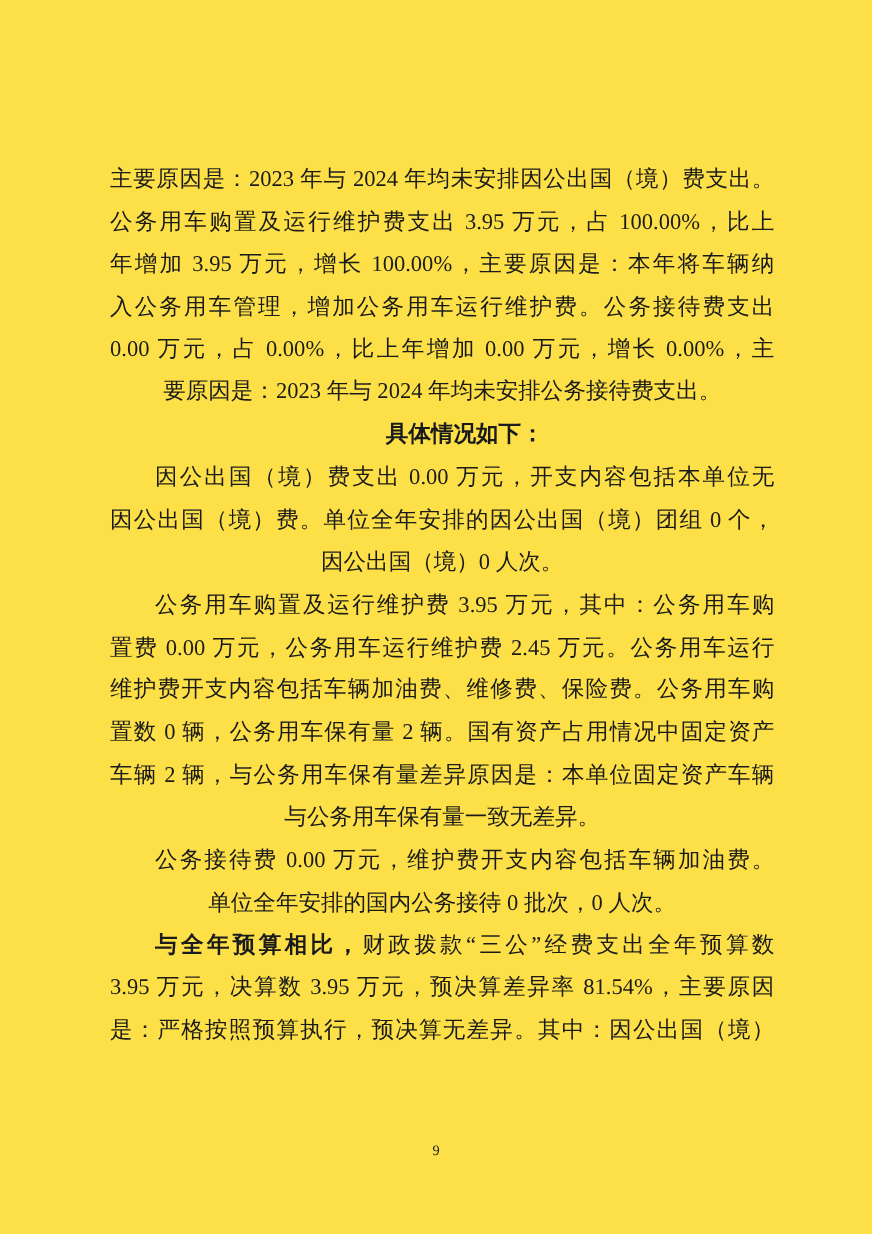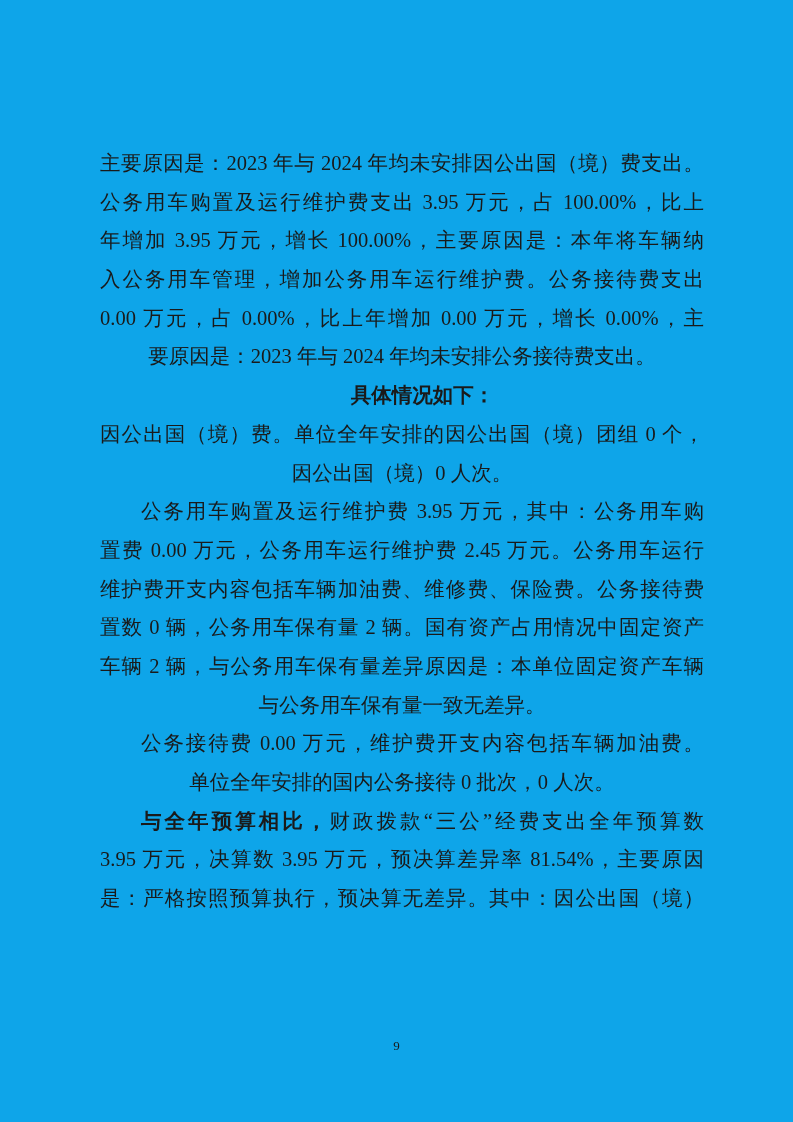--- a/index.html
+++ b/index.html
@@ -11,21 +11,21 @@
     width: 793px;
     height: 1122px;
     position: relative;
     font-family: "Liberation Serif", "DejaVu Serif", serif;
     color: #1a1a1a;
     overflow: hidden;
   }
   .page {
     position: absolute;
     inset: 0;
-    background: #0ea5e9;
+    background: #fde047;
     font-family: Liberation Serif, serif;
   }
   .text-block {
     position: absolute;
     left: 100px;
     top: 144px;
     width: 604px;
   }
   .line {
     height: 38.7px;
@@ -63,25 +63,26 @@
 
 <div class="page">
   <div class="text-block">
       <div class="line fill"><span class="seg">主要原因是：2023 年与 2024 年均未安排因公出国（境）费支出。</span></div>
       <div class="line fill"><span class="seg">公务用车购置及运行维护费支出 3.95 万元，占 100.00%，比上</span></div>
       <div class="line fill"><span class="seg">年增加 3.95 万元，增长 100.00%，主要原因是：本年将车辆纳</span></div>
       <div class="line fill"><span class="seg">入公务用车管理，增加公务用车运行维护费。公务接待费支出</span></div>
       <div class="line fill"><span class="seg">0.00 万元，占 0.00%，比上年增加 0.00 万元，增长 0.00%，主</span></div>
       <div class="line"><span class="seg">要原因是：2023 年与 2024 年均未安排公务接待费支出。</span></div>
       <div class="line indent"><span class="seg bold">具体情况如下：</span></div>
+      <div class="line indent fill"><span class="seg">因公出国（境）费支出 0.00 万元，开支内容包括本单位无</span></div>
       <div class="line fill"><span class="seg">因公出国（境）费。单位全年安排的因公出国（境）团组 0 个，</span></div>
       <div class="line"><span class="seg">因公出国（境）0 人次。</span></div>
       <div class="line indent fill"><span class="seg">公务用车购置及运行维护费 3.95 万元，其中：公务用车购</span></div>
       <div class="line fill"><span class="seg">置费 0.00 万元，公务用车运行维护费 2.45 万元。公务用车运行</span></div>
-      <div class="line fill"><span class="seg">维护费开支内容包括车辆加油费、维修费、保险费。公务接待费</span></div>
+      <div class="line fill"><span class="seg">维护费开支内容包括车辆加油费、维修费、保险费。公务用车购</span></div>
       <div class="line fill"><span class="seg">置数 0 辆，公务用车保有量 2 辆。国有资产占用情况中固定资产</span></div>
       <div class="line fill"><span class="seg">车辆 2 辆，与公务用车保有量差异原因是：本单位固定资产车辆</span></div>
       <div class="line"><span class="seg">与公务用车保有量一致无差异。</span></div>
       <div class="line indent fill"><span class="seg">公务接待费 0.00 万元，维护费开支内容包括车辆加油费。</span></div>
       <div class="line"><span class="seg">单位全年安排的国内公务接待 0 批次，0 人次。</span></div>
       <div class="line indent fill"><span class="seg bold">与全年预算相比，</span><span class="seg">财政拨款“三公”经费支出全年预算数</span></div>
       <div class="line fill"><span class="seg">3.95 万元，决算数 3.95 万元，预决算差异率 81.54%，主要原因</span></div>
       <div class="line fill"><span class="seg">是：严格按照预算执行，预决算无差异。其中：因公出国（境）</span></div>
     </div>
   <div class="page-number">9</div>

